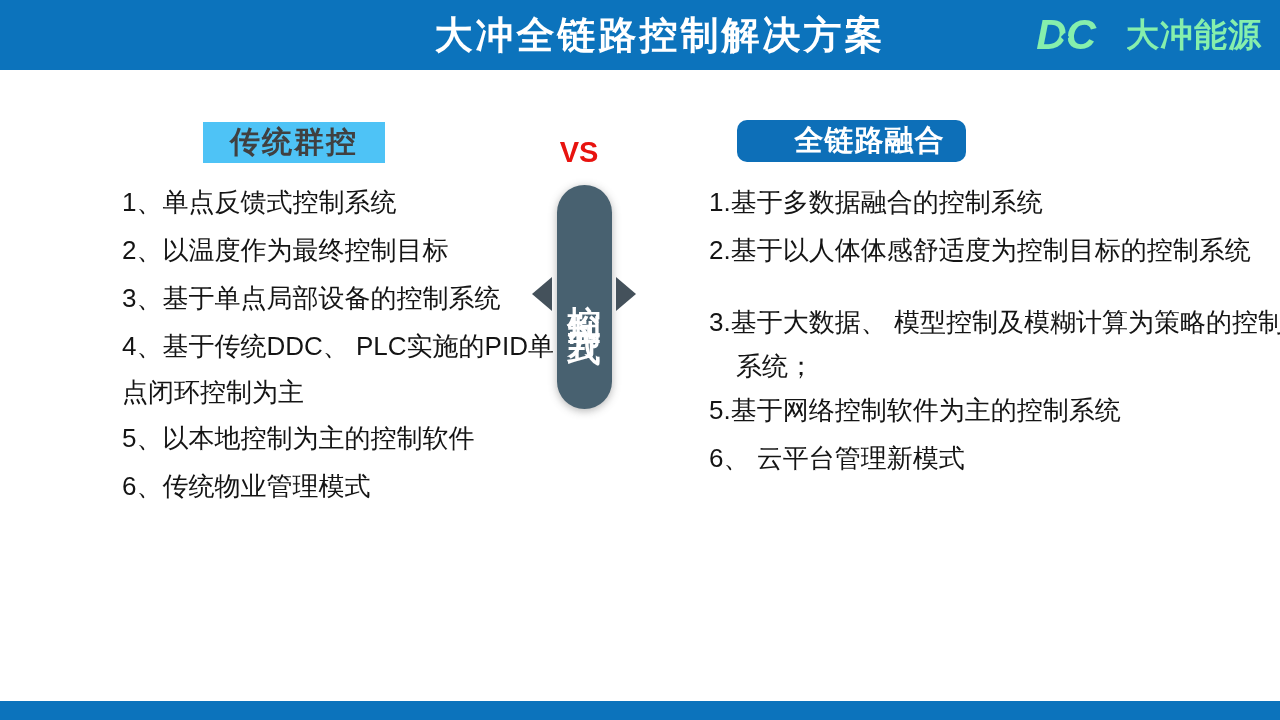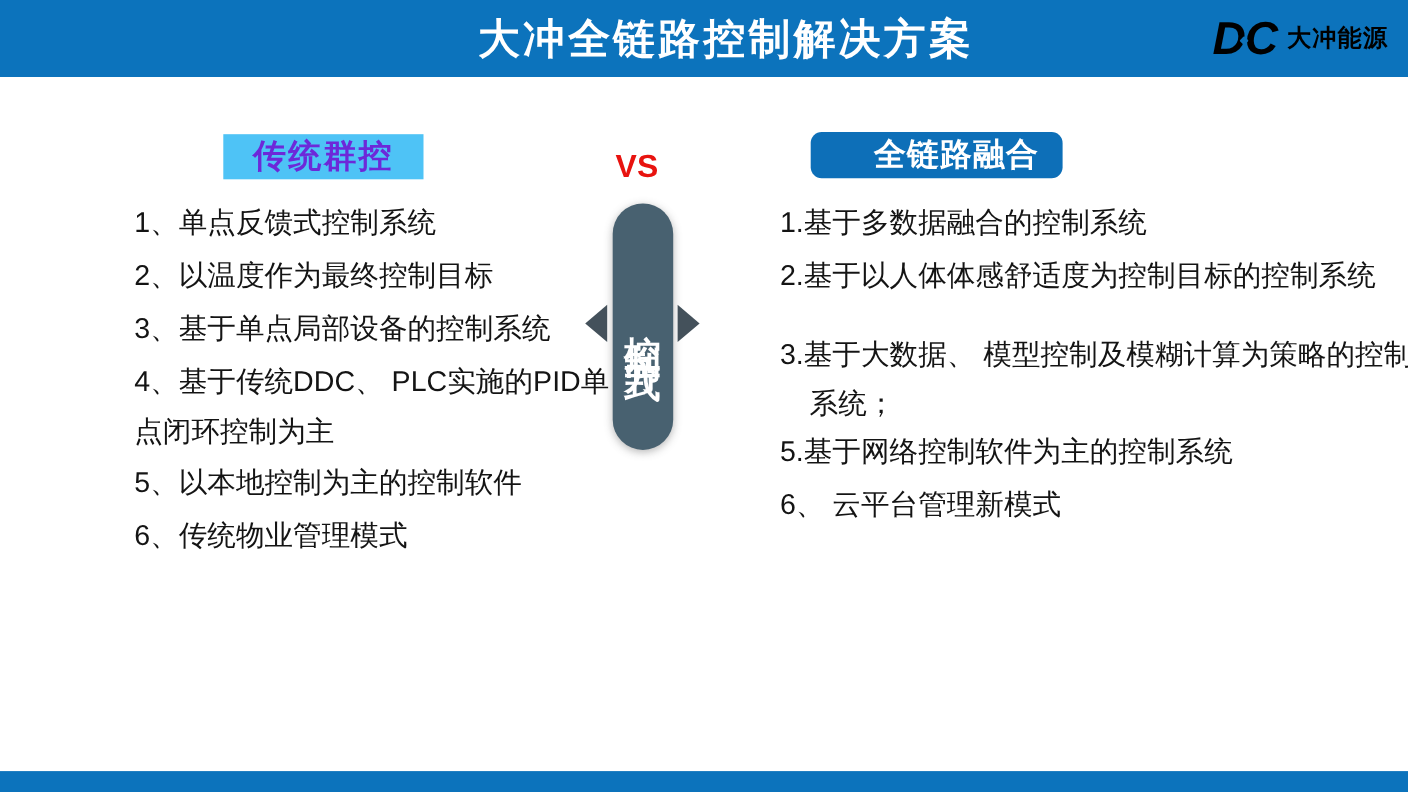--- a/index.html
+++ b/index.html
@@ -14,43 +14,43 @@
     position:absolute; top:0; left:0; width:1280px; height:70px;
     background:#0C73BC;
   }
   .header-title {
     position:absolute; left:40px; right:0; top:0; height:70px;
     display:flex; align-items:center; justify-content:center;
     color:#ffffff; font-size:38px; font-weight:bold; letter-spacing:3px;
   }
   .logo {
     position:absolute; right:18px; top:0; height:70px;
-    display:flex; align-items:center; gap:9px; color:#000000;
+    display:flex; align-items:center; gap:9px; color:#86efac;
   }
   .logo-mark {
     position:relative; font-size:42px; font-weight:900; font-style:italic;
     letter-spacing:-1px; line-height:1;
   }
   .logo-dot {
     position:absolute; left:50%; top:55%; width:6px; height:6px;
     background:#0C73BC; border-radius:1px; transform:translate(-4px,-3px) rotate(45deg);
   }
-  .logo-name { font-size:22px; font-weight:bold; letter-spacing:1px; }
+  .logo-name { font-size:33px; font-weight:bold; letter-spacing:1px;margin-left:22px; }
 
   
   .bottom-bar {
     position:absolute; left:0; bottom:0; width:1280px; height:19px;
     background:#0C73BC;
   }
 
   
   .left-title-box {
     position:absolute; left:203px; top:122px; width:182px; height:41px;
     background:#4EC3F6; display:flex; align-items:center; justify-content:center;
-    color:#6d28d9; font-size:30px; font-weight:bold; letter-spacing:2px;
+    color:#404040; font-size:30px; font-weight:bold; letter-spacing:2px;
   }
   .right-title-box {
     position:absolute; left:737px; top:120px; width:193px; height:42px;
     background:#0D6FB8; border-radius:10px;
     display:flex; align-items:center; justify-content:center;
     color:#ffffff; font-size:29px; font-weight:bold; letter-spacing:1px;padding-left:36px;
   }
 
   
   .vs {

